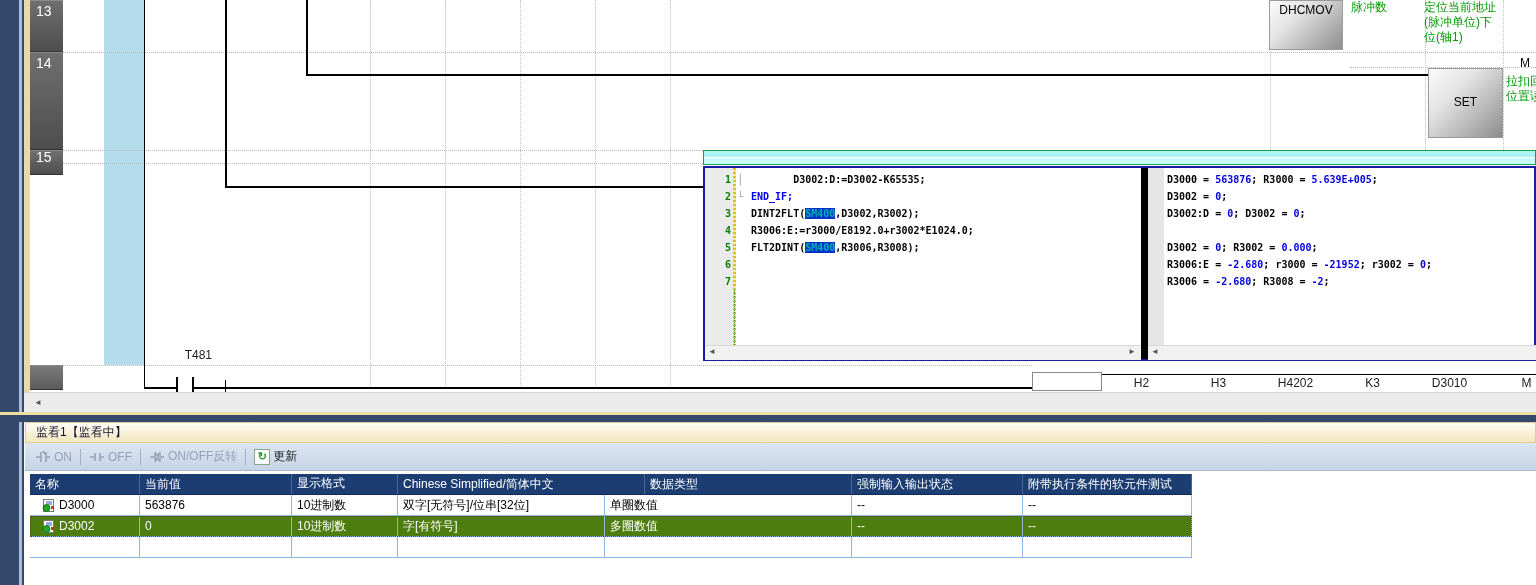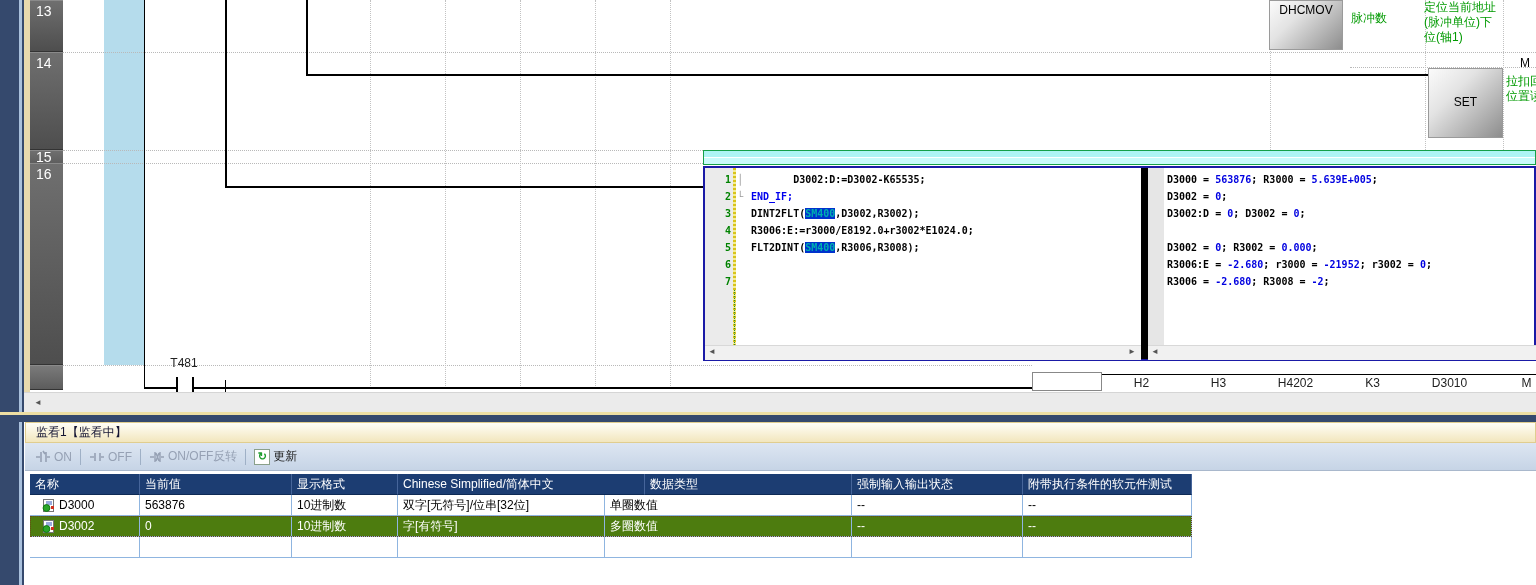--- a/index.html
+++ b/index.html
@@ -92,21 +92,20 @@
 
   <div class="abs navy" style="left:0;top:0;width:19px;height:585px"></div>
   <div class="abs lightline" style="left:19px;top:0;width:3px;height:585px"></div>
   <div class="abs navy" style="left:22px;top:0;width:2px;height:585px"></div>
   <div class="abs cream" style="left:24px;top:0;width:6px;height:412px"></div>
 
   <div class="abs rungcol" style="height:390px">
     <div class="rungbox" style="top:0;height:52px">13</div>
     <div class="rungbox" style="top:52px;height:98px">14</div>
     <div class="rungbox" style="top:150px;height:25px;padding-top:0;line-height:12px">15</div>
-    <div class="rungbox" style="top:163px;height:202px">16</div>
     <div class="rungbox blank" style="top:365px;height:25px"></div>
   </div>
 
   <div class="abs" style="left:104px;top:0;width:40px;height:365px;background:#b5dcec"></div>
 
   <div class="abs hdot" style="left:63px;top:52px;width:1473px"></div>
   <div class="abs hdot" style="left:1350px;top:67px;width:186px"></div>
   <div class="abs hdot" style="left:63px;top:150px;width:642px"></div>
   <div class="abs hdot" style="left:63px;top:163px;width:642px"></div>
   <div class="abs hdot" style="left:63px;top:365px;width:969px"></div>
@@ -123,35 +122,35 @@
   <div class="abs wirev" style="left:225px;top:0;height:187px"></div>
   <div class="abs wirev" style="left:306px;top:0;height:75px"></div>
   <div class="abs wireh" style="left:306px;top:74px;width:1122px"></div>
   <div class="abs wireh" style="left:225px;top:186px;width:480px"></div>
 
   <div class="abs wireh" style="left:144px;top:387px;width:33px"></div>
   <div class="abs wirev" style="left:176px;top:377px;height:19px"></div>
   <div class="abs wirev" style="left:192px;top:377px;height:19px"></div>
   <div class="abs wireh" style="left:194px;top:387px;width:838px"></div>
   <div class="abs wirev" style="left:225px;top:380px;height:14px;width:1px"></div>
-  <div class="abs oplabel" style="left:156px;top:356px;width:56px;text-align:center">T481</div>
+  <div class="abs oplabel" style="left:156px;top:348px;width:56px;text-align:right">T481</div>
 
   <div class="abs" style="left:1032px;top:372px;width:70px;height:19px;background:#fff;border:1px solid #888;box-sizing:border-box"></div>
   <div class="abs wireh" style="left:1102px;top:374px;width:434px;height:1px"></div>
   <div class="abs" id="operand-row" style="left:1103px;top:376px;height:16px;display:flex">
       <div class="oplabel" style="width: 77px;">H2</div>
       <div class="oplabel" style="width: 77px;">H3</div>
       <div class="oplabel" style="width: 77px;">H4202</div>
       <div class="oplabel" style="width: 77px;">K3</div>
       <div class="oplabel" style="width: 77px;">D3010</div>
       <div class="oplabel" style="width: 77px;">M</div>
     </div>
 
   <div class="abs ldrblock" style="left:1269px;top:0;width:74px;height:50px;padding-top:2px">DHCMOV</div>
-  <div class="abs greent" style="left:1351px;top:11px;width:70px">脉冲数</div>
+  <div class="abs greent" style="left:1351px;top:0;width:70px">脉冲数</div>
   <div class="abs greent" style="left:1424px;top:0;width:80px;height:46px">
     <div>定位当前地址</div>
     <div>(脉冲单位)下</div>
     <div>位(轴1)</div>
   </div>
 
   <div class="abs ldrblock" style="left:1428px;top:68px;width:75px;height:70px;line-height:66px">SET</div>
   <div class="abs" style="left:1520px;top:56px;width:16px;font-size:12px;color:#000">M</div>
   <div class="abs greent" style="left:1506px;top:74px;width:30px;height:31px">
     <div style="white-space:nowrap">拉扣回</div>
@@ -232,21 +231,21 @@
     <span class="tbtn active">
       <span class="refreshpage">↻</span>
       <span>更新</span>
     </span>
   </div>
 
   <div class="abs wtable" id="watch-table">
       <div class="wrow whead">
         <div class="wcell" style="width: 110px;">名称</div>
         <div class="wcell" style="width: 152px;">当前值</div>
-        <div class="wcell" style="width: 106px;">显示格式</div>
+        <div class="wcell" style="width: 106px; font-family: Liberation Mono, monospace;">显示格式</div>
         <div class="wcell" style="width: 247px;">Chinese Simplified/简体中文</div>
         <div class="wcell" style="width: 207px;">数据类型</div>
         <div class="wcell" style="width: 171px;">强制输入输出状态</div>
         <div class="wcell" style="width: 169px;">附带执行条件的软元件测试</div>
       </div>
       <div class="wrow">
         <div class="wcell namecell" style="width: 110px;">
           <svg width="13" height="13" class="devicon">
             <rect x="1.5" y="0.5" width="10" height="12" fill="#fff" stroke="#777"></rect>
             <line x1="4" y1="3" x2="10" y2="3" stroke="#3355bb"></line>

